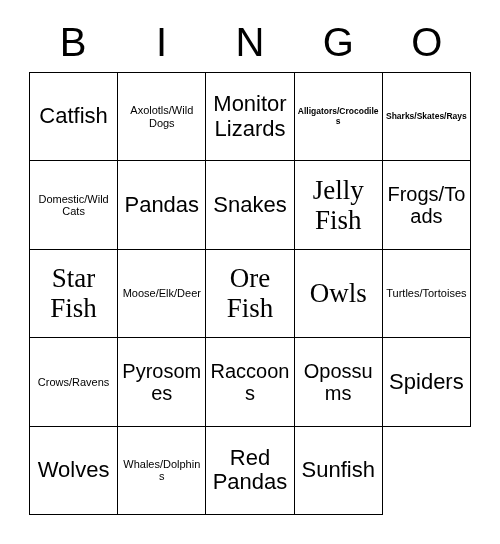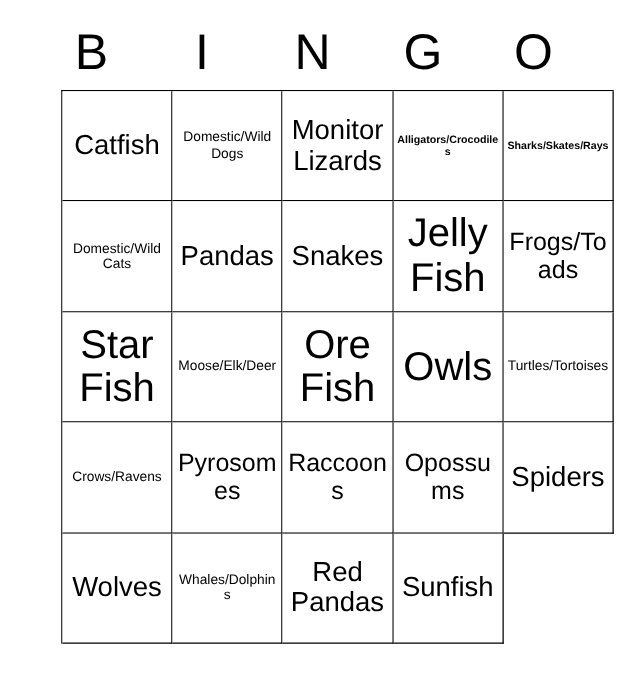--- a/index.html
+++ b/index.html
@@ -49,21 +49,20 @@
     left: 29px;
     top: 72px;
     width: 442px;
     height: 443px;
     box-sizing: border-box;
     border-top: 1.5px solid #000;
     border-left: 1.5px solid #000;
     display: grid;
     grid-template-columns: repeat(5, 1fr);
     grid-template-rows: repeat(5, 1fr);
-    margin-left: 20px;
   }
   .bingo-cell {
     box-sizing: border-box;
     border-right: 1.5px solid #000;
     border-bottom: 1.5px solid #000;
     display: flex;
     align-items: center;
     justify-content: center;
     text-align: center;
     padding: 2px 3px;
@@ -72,21 +71,21 @@
   }
   .cell-text {
     display: block;
     width: 100%;
     line-height: 1.12;
     word-wrap: break-word;
     font-family: "Liberation Sans", sans-serif;
     color: #000000;
   }
   
-  .size-xl .cell-text { font-size: 32px; }
+  .size-xl .cell-text { font-size: 27px; font-family: Liberation Serif, serif; }
   .size-lg .cell-text { font-size: 22px; }
   .size-md .cell-text { font-size: 20px; }
   .size-sm .cell-text { font-size: 11px; }
   .size-xs .cell-text { font-size: 8.5px; font-weight: bold; }
 </style>
 </head>
 <body>
 
 <div id="bingo-card">
 
@@ -97,21 +96,21 @@
     <div class="header-letter">G</div>
     <div class="header-letter">O</div>
   </div>
 
   <div id="bingo-grid">
 
     <div class="bingo-cell size-lg">
         <span class="cell-text">Catfish</span>
       </div>
     <div class="bingo-cell size-sm">
-        <span class="cell-text">Domestic/Wild Dogs</span>
+        <span class="cell-text">Axolotls/Wild Dogs</span>
       </div>
     <div class="bingo-cell size-lg">
         <span class="cell-text">Monitor Lizards</span>
       </div>
     <div class="bingo-cell size-xs">
         <span class="cell-text">Alligators/Crocodiles</span>
       </div>
     <div class="bingo-cell size-xs">
         <span class="cell-text">Sharks/Skates/Rays</span>
       </div>

